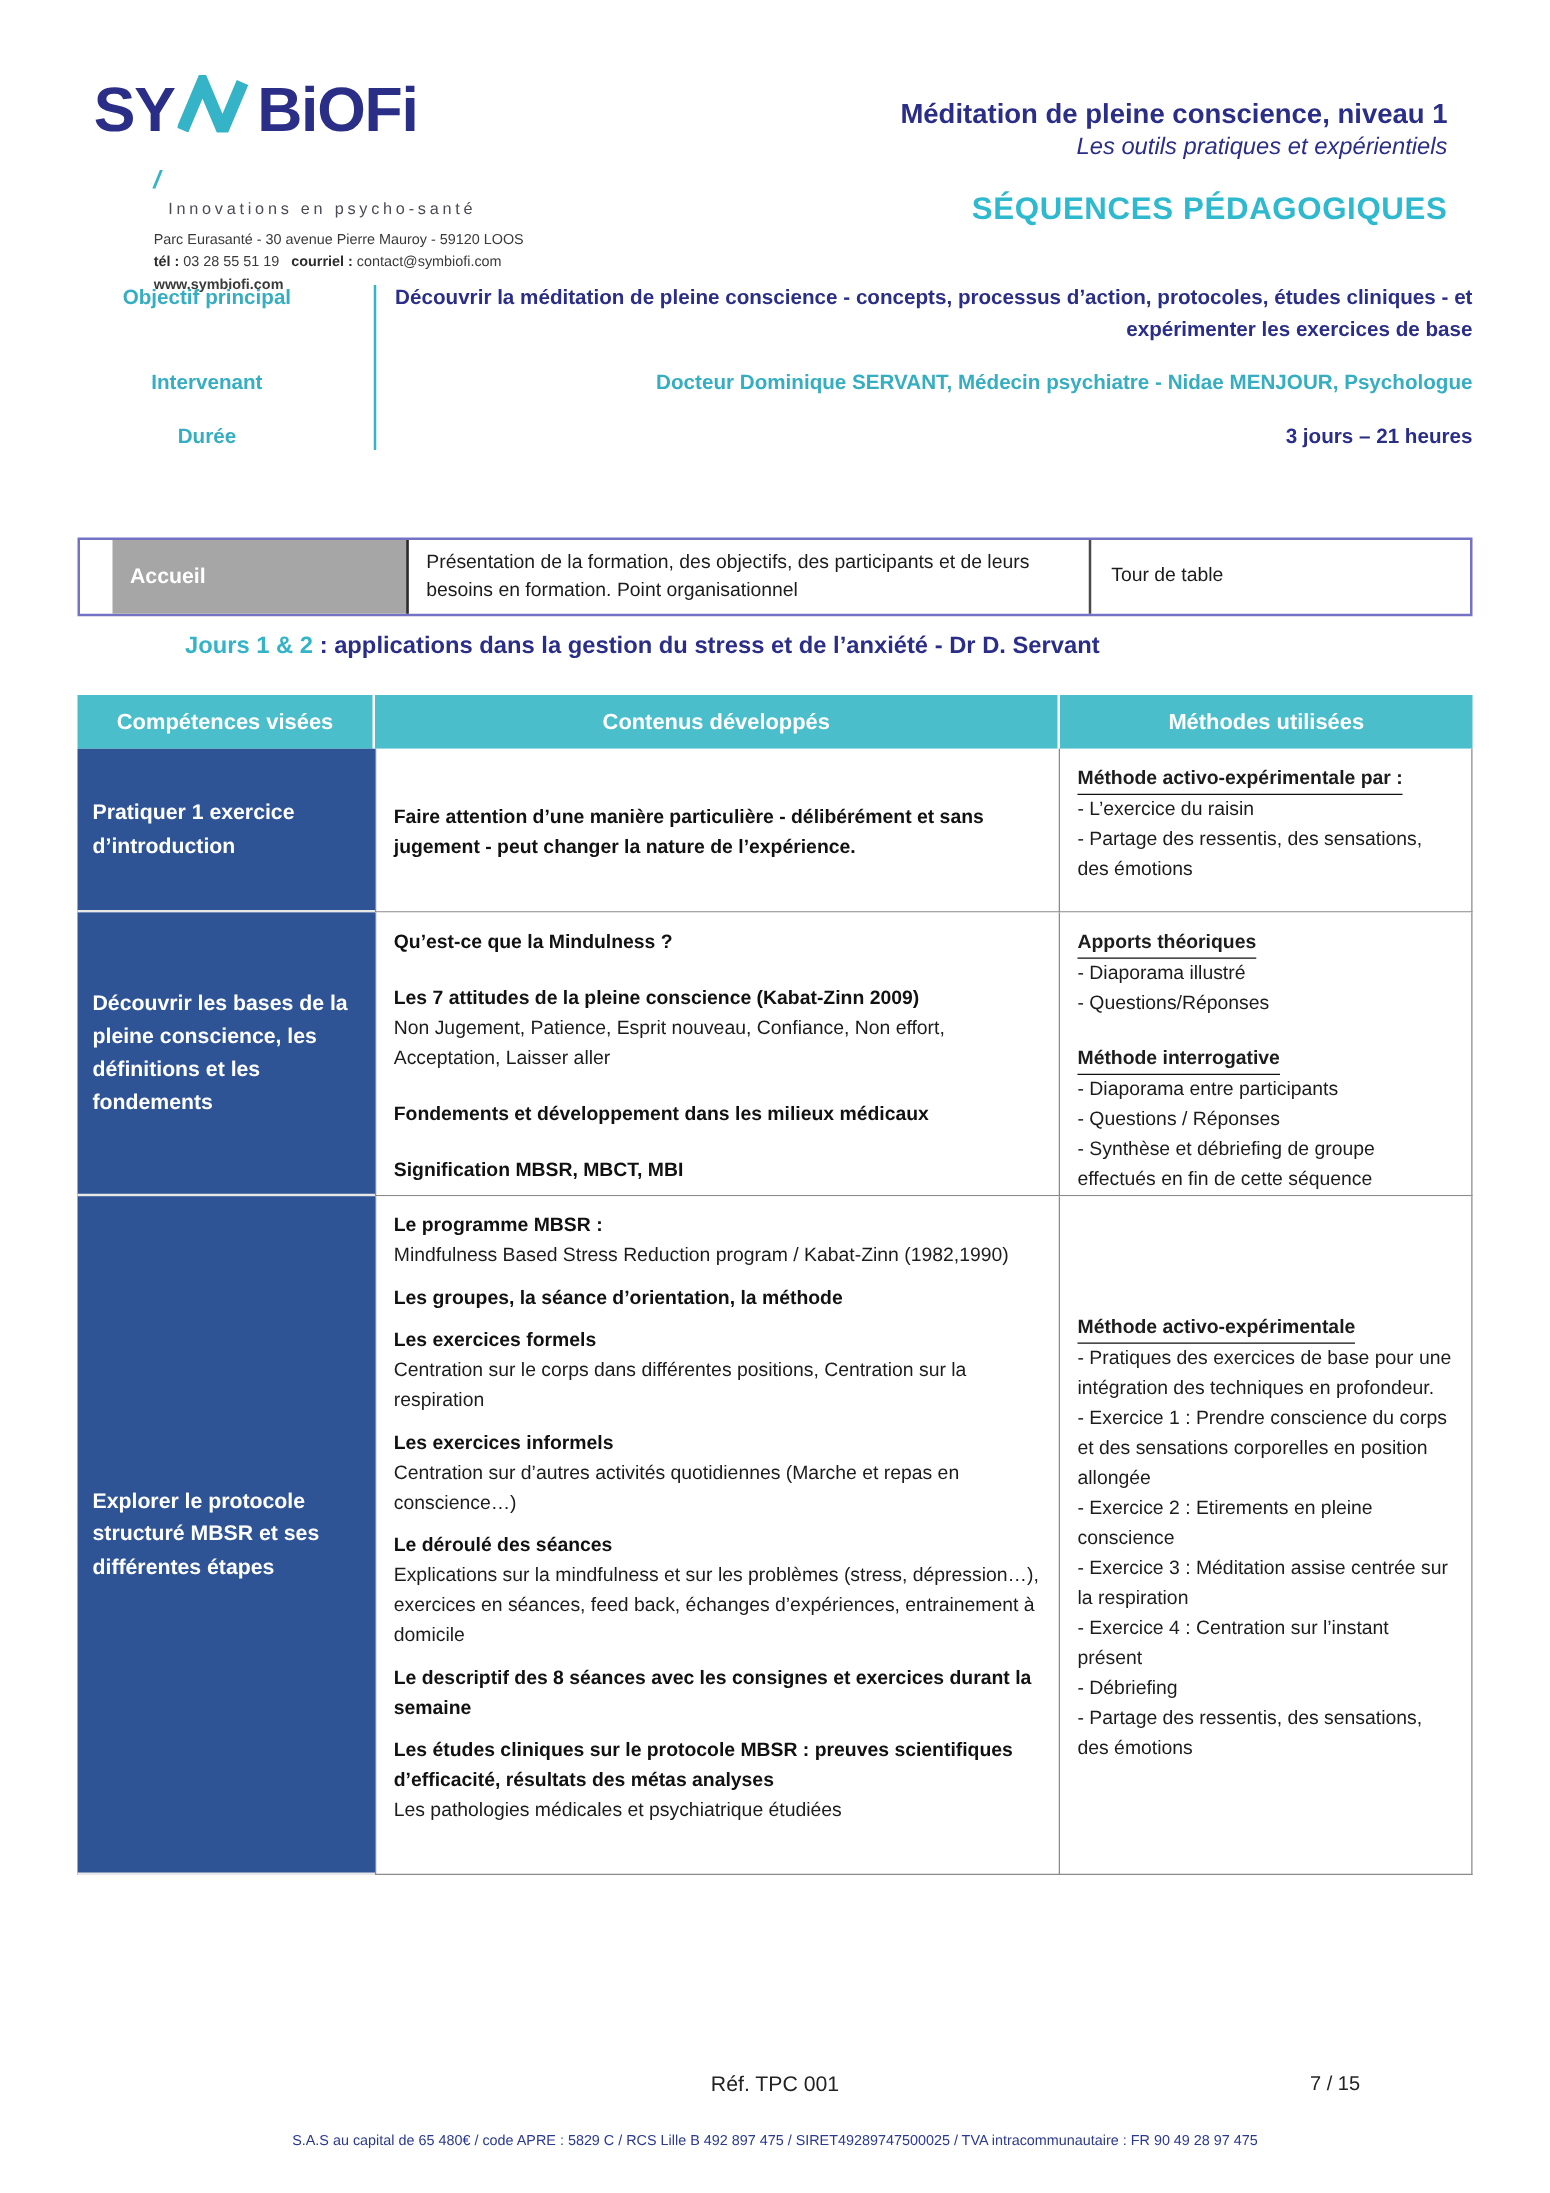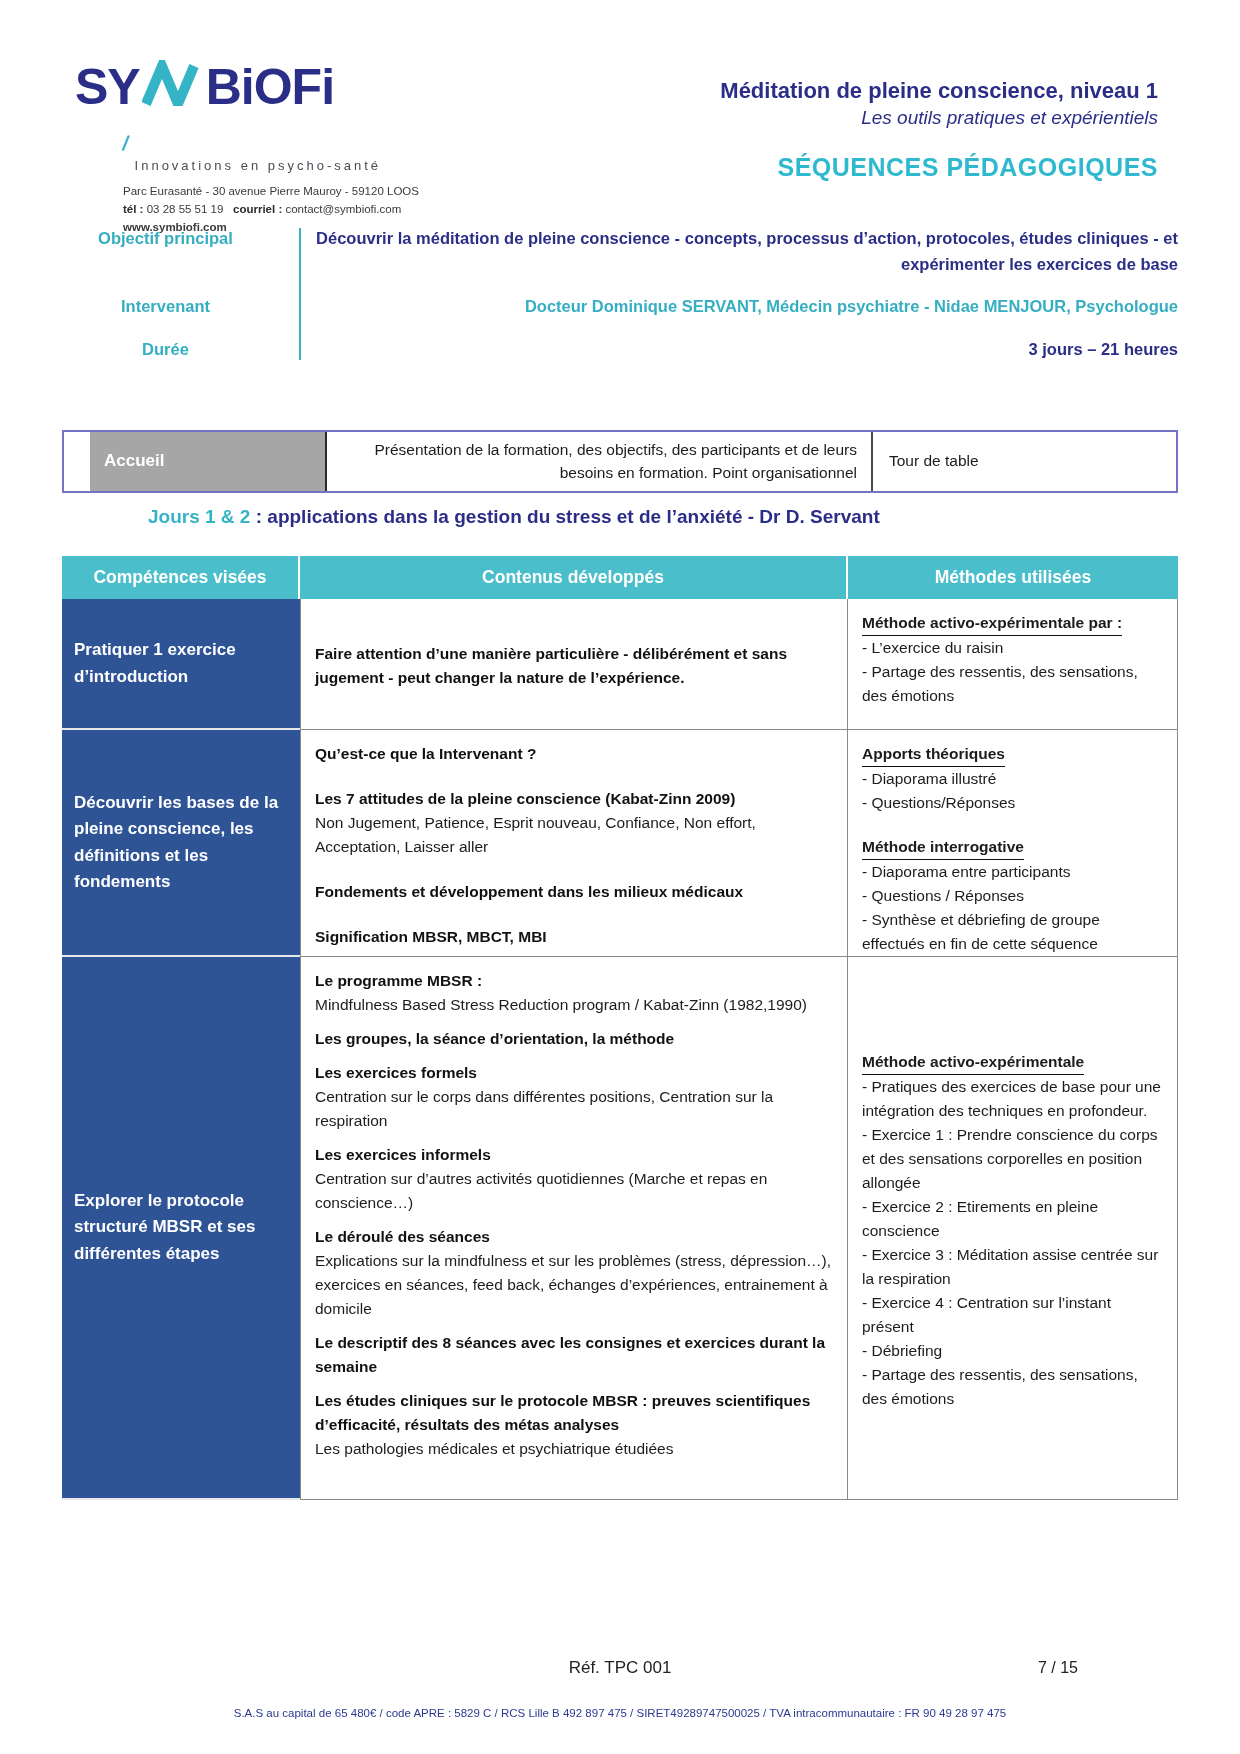--- a/index.html
+++ b/index.html
@@ -33,21 +33,21 @@
   .info-rule { position:absolute; left:237px; top:2px; bottom:2px; width:2px; background:#35b4c7; }
   .info-row { display:flex; margin-bottom:17px; }
   .info-row:last-child { margin-bottom:0; }
   .info-label { width:223px; text-align:center; padding-right:16px; font-weight:bold; font-size:16.5px; color:#35aec2; line-height:1.5; }
   .info-value { flex:1; padding-left:26px; text-align:right; font-weight:bold; font-size:16.5px; line-height:1.55; }
   .v-navy { color:#2b2e87; }
   .v-teal { color:#35aec2; }
   
   .accueil { position:absolute; left:62px; top:430px; width:1116px; display:flex; border:2px solid #7472c4; background:#ffffff; }
   .acc-left { width:237px; background:#a6a6a6; color:#ffffff; font-weight:bold; font-size:17px; display:flex; align-items:center; padding-left:14px; border-right:2px solid #2b2b2b;margin-left:26px; }
-  .acc-mid { width:546px; font-size:15.5px; line-height:1.5; padding:6px 14px; color:#1c1c1c; border-right:2px solid #4a4a4a;text-align:right; }
+  .acc-mid { width:546px; font-size:15.5px; line-height:1.5; padding:6px 14px; color:#1c1c1c; border-right:2px solid #4a4a4a; }
   .acc-right { flex:1; font-size:15.5px; display:flex; align-items:center; padding-left:16px; color:#1c1c1c; }
   
   .section-title { position:absolute; left:148px; top:506px; font-size:19px; font-weight:bold; }
   .st-teal { color:#35b4c7; }
   .st-navy { color:#2b2e87; }
   
   .mtable { position:absolute; left:62px; top:556px; width:1116px; }
   .trow { display:flex; }
   .c1 { width:238px; }
   .c2 { width:548px; }
@@ -66,21 +66,21 @@
   .r1 .content-pad.mid { display:flex; align-items:center; height:100%; }
   .gap21 .para { margin-bottom:21px; }
   .gap10 .para { margin-bottom:10px; }
   .para:last-child { margin-bottom:0 !important; }
   .m-head { font-weight:bold; display:inline-block; border-bottom:1.5px solid #111; padding-bottom:0px; }
   .m-block { margin-bottom:20px; }
   .m-block:last-child { margin-bottom:0; }
   .m-item { }
   
   .ref-line { position:absolute; top:1658px; left:0; width:100%; text-align:center; font-size:17px; color:#222222; }
-  .page-num { position:absolute; top:1659px; right:162px; font-size:16px; color:#222222; }
+  .page-num { position:absolute; top:1659px; right:152px; font-size:16px; color:#222222; }
   .legal { position:absolute; top:1707px; left:0; width:100%; text-align:center; font-size:11.5px; color:#2b3990; }
 </style>
 </head>
 <body>
 
 <div class="page">
 
   <div class="logo-block">
     <div class="logo-line">
       <span class="logo-txt">SY</span>
@@ -163,21 +163,21 @@
           </div>
         </div>
       </div>
     </div>
 
     <div class="trow r2">
       <div class="cell-navy c1 r2">Découvrir les bases de la pleine conscience, les définitions et les fondements</div>
       <div class="cell c2 r2">
         <div class="content-pad gap21">
           <div class="para">
-            <span class="para-b">Qu’est-ce que la Intervenant ?</span>
+            <span class="para-b">Qu’est-ce que la Mindulness ?</span>
           </div>
           <div class="para">
             <div class="para-b">Les 7 attitudes de la pleine conscience (Kabat-Zinn 2009)</div>
             <div>Non Jugement, Patience, Esprit nouveau, Confiance, Non effort, Acceptation, Laisser aller</div>
           </div>
           <div class="para">
             <span class="para-b">Fondements et développement dans les milieux médicaux</span>
           </div>
           <div class="para">
             <span class="para-b">Signification MBSR, MBCT, MBI</span>

